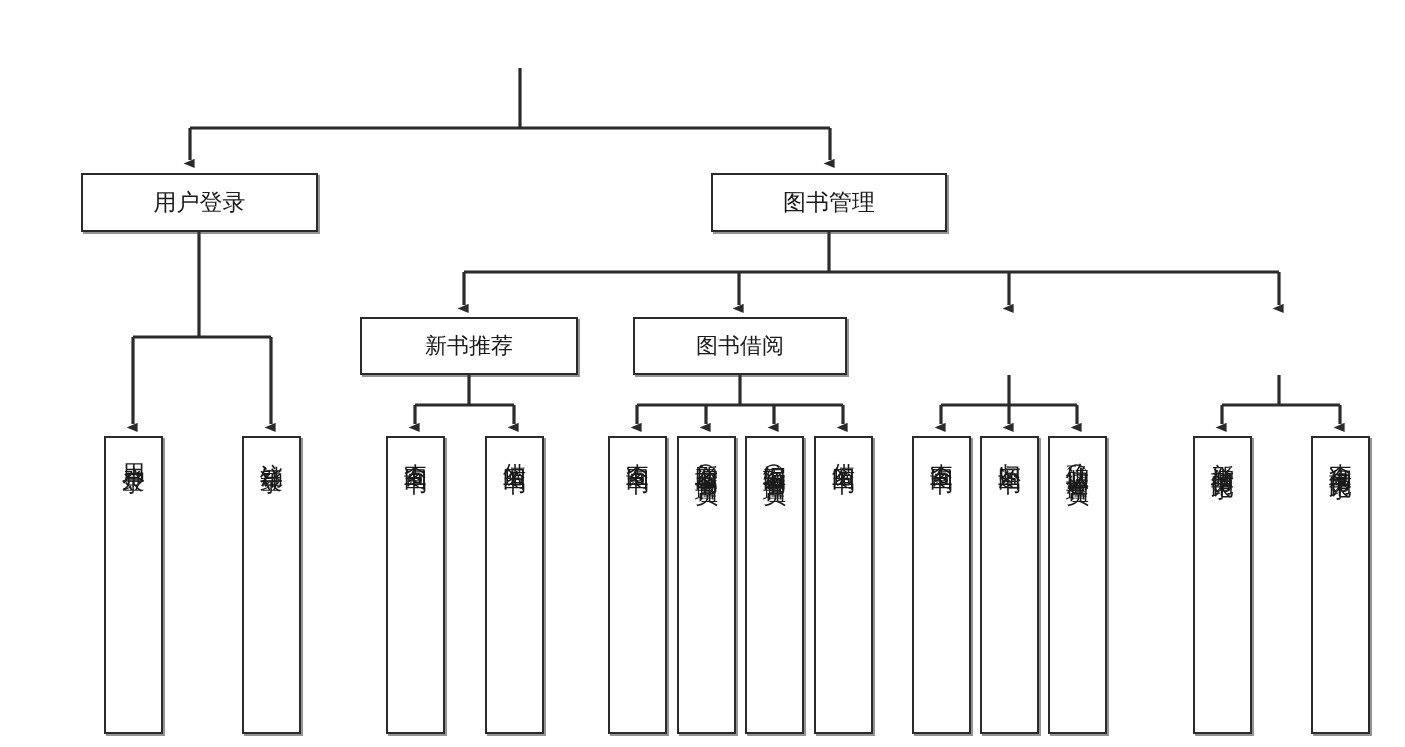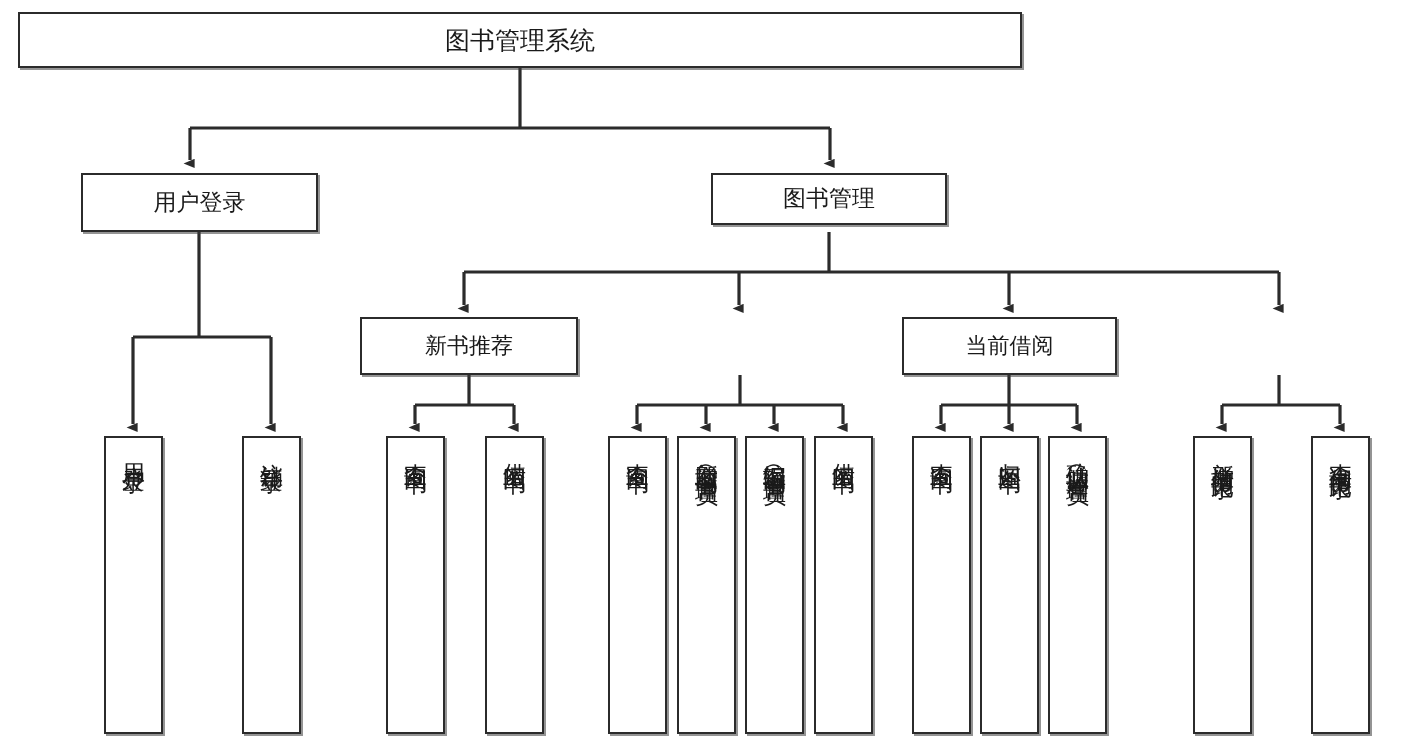--- a/index.html
+++ b/index.html
@@ -97,40 +97,37 @@
       <path d="M1009,405 L1009,424" marker-end="url(#ah)"></path>
       <path d="M1077,405 L1077,424" marker-end="url(#ah)"></path>
 
       <path d="M1279,375 L1279,405"></path>
       <path d="M1222,405 L1340,405"></path>
       <path d="M1222,405 L1222,424" marker-end="url(#ah)"></path>
       <path d="M1340,405 L1340,424" marker-end="url(#ah)"></path>
     </g>
   </svg>
 
-  <div class="node-box lvl0 shadowed" style="left:18px;top:12px;width:1004px;height:56px;">
-    <span class="node-label">图书管理系统</span>
-  </div>
 
   <div class="node-box lvl1 shadowed" style="left:81px;top:173px;width:237px;height:59px;">
     <span class="node-label">用户登录</span>
   </div>
 
-  <div class="node-box lvl1 shadowed" style="left:711px;top:173px;width:236px;height:52px;">
+  <div class="node-box lvl1 shadowed" style="left:711px;top:173px;width:236px;height:59px;">
     <span class="node-label">图书管理</span>
   </div>
 
   <div class="node-box lvl2 shadowed" style="left:360px;top:317px;width:218px;height:58px;">
     <span class="node-label">新书推荐</span>
   </div>
 
+  <div class="node-box lvl2 shadowed" style="left:633px;top:317px;width:214px;height:58px;">
+    <span class="node-label">图书借阅</span>
+  </div>
 
-  <div class="node-box lvl2 shadowed" style="left:902px;top:317px;width:215px;height:58px;">
-    <span class="node-label">当前借阅</span>
-  </div>
 
 
   <div class="node-box leaf shadowed" style="left:104px;top:436px;width:59px;height:298px;">
     <span class="node-label">用户登录</span>
   </div>
 
   <div class="node-box leaf shadowed" style="left:242px;top:436px;width:59px;height:298px;">
     <span class="node-label">注销登录</span>
   </div>
 

